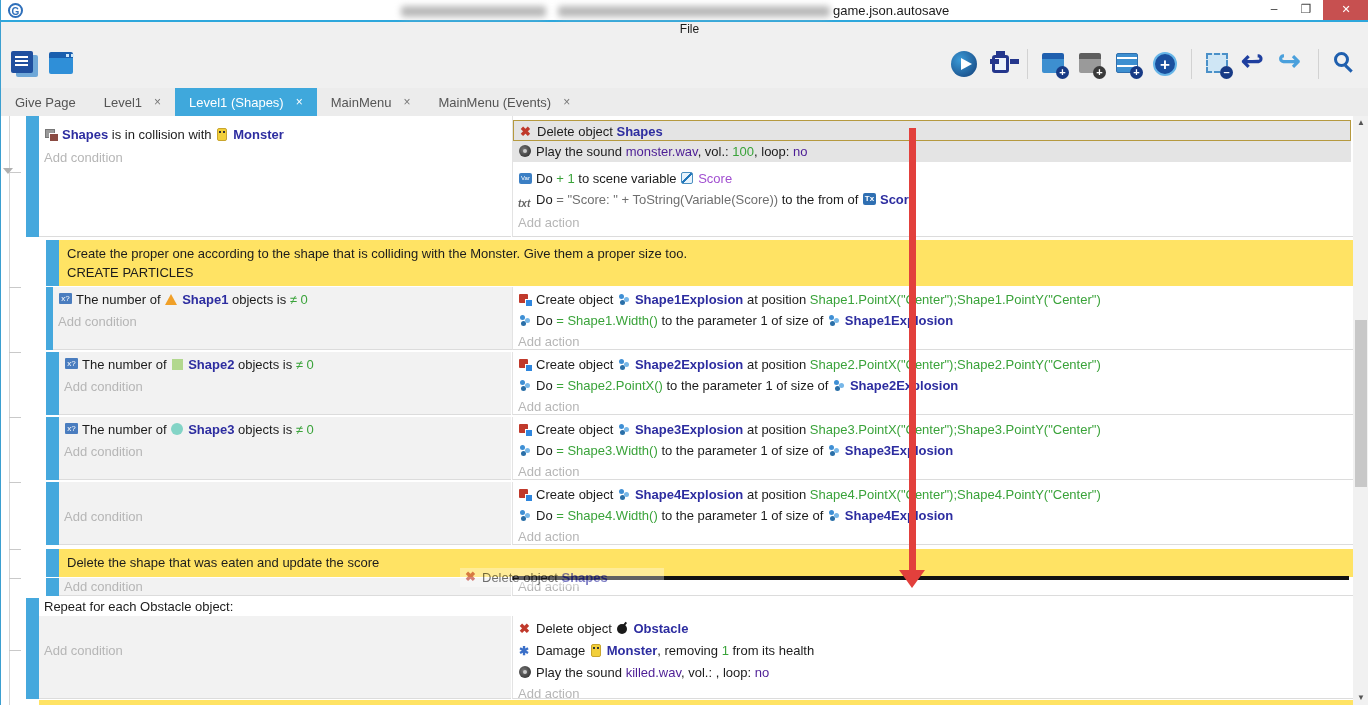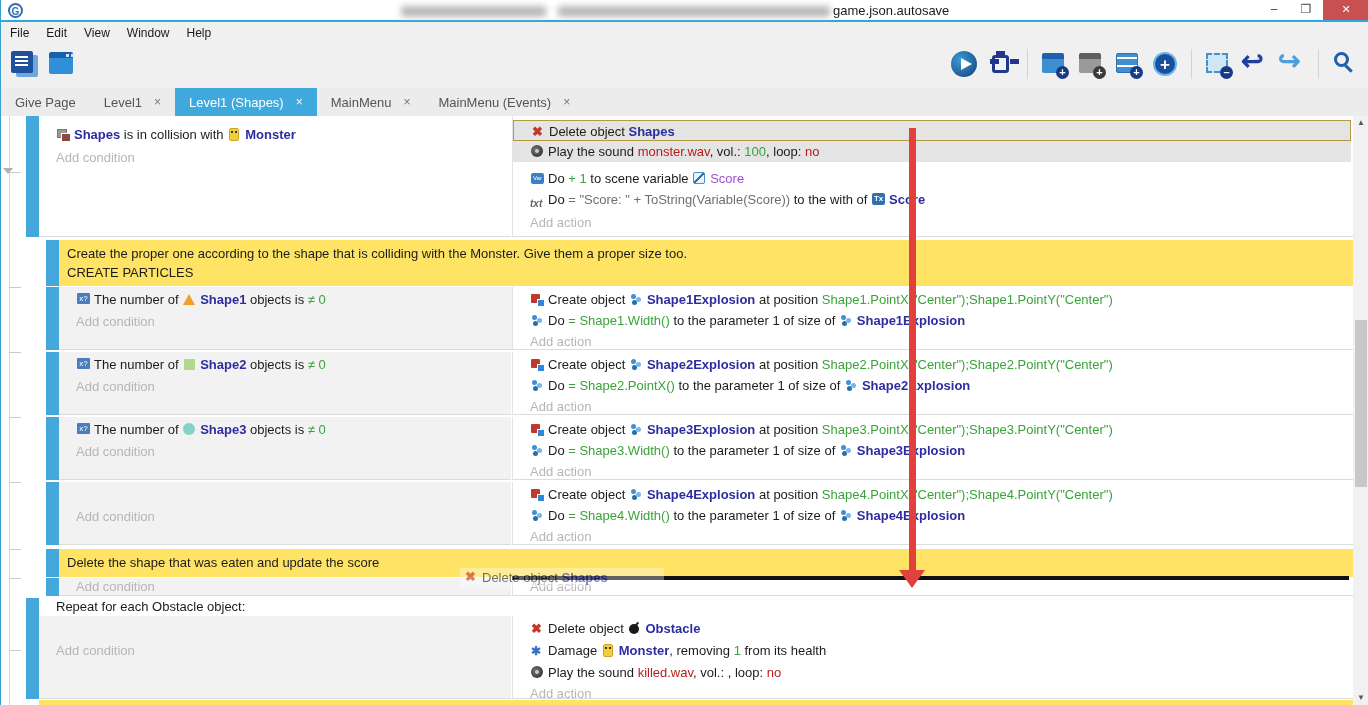--- a/index.html
+++ b/index.html
@@ -8,21 +8,21 @@
 
   
   #titlebar{position:absolute;left:0;top:0;width:1368px;height:22px;background:#fff;border-bottom:2px solid #2ea7dc;box-sizing:border-box;}
   #app-logo{position:absolute;left:7px;top:3px;width:15px;height:15px;border:2px solid #2e6fba;border-radius:50%;color:#2e6fba;font-size:10px;font-weight:bold;line-height:14px;text-align:center;box-sizing:border-box;}
   .blurblob{position:absolute;top:6px;height:11px;background:#b9b9b9;border-radius:3px;filter:blur(3px);}
   #title-text{position:absolute;left:832px;top:3px;font-size:13px;color:#1a1a1a;}
   .winbtn{position:absolute;top:0;height:20px;text-align:center;line-height:19px;font-size:12px;color:#444;cursor:default;}
   #btn-close{background:#c75050;color:#fff;font-size:11px;}
 
   
-  #menubar{position:absolute;left:0;top:22px;width:1368px;height:21px;background:#f0f0f0;display:flex;align-items:center;padding-left:9px;gap:17px;font-size:12px;color:#1a1a1a;box-sizing:border-box;}
+  #menubar{position:absolute;left:0;top:22px;width:1368px;height:21px;background:#f0f0f0;display:flex;align-items:center;padding-left:9px;gap:17px;font-size:12px;color:#1a1a1a;box-sizing:border-box;flex-direction:column;}
 
   
   #toolbar{position:absolute;left:0;top:43px;width:1368px;height:45px;background:#f0f0f0;box-sizing:border-box;}
   #toolbar-left{position:absolute;left:8px;top:6px;display:flex;gap:10px;align-items:center;}
   #toolbar-right{position:absolute;right:10px;top:6px;display:flex;gap:9px;align-items:center;}
   .tbsep{width:1px;height:30px;background:#d2d2d2;margin:0 3px;}
   .tbi{display:inline-block;position:relative;width:28px;height:30px;}
 
   .project-manager-icon::before{content:"";position:absolute;left:2px;top:2px;width:22px;height:22px;background:#1f4f9f;box-shadow:5px 4px 0 #6fa8d8;border-radius:2px;}
   .project-manager-icon::after{content:"";position:absolute;left:6px;top:7px;width:13px;height:2px;background:#fff;box-shadow:0 4px 0 #fff,0 8px 0 #fff;}
@@ -55,25 +55,25 @@
 
   
   #events{position:absolute;left:0;top:116px;width:1368px;height:589px;background:#fff;font-size:13px;color:#1c1c1c;overflow:hidden;}
   #rail-line{position:absolute;left:8px;top:0;width:1px;height:589px;background:#d6d6d6;}
   .rail-tick{position:absolute;left:8px;width:12px;height:1px;background:#c9c9c9;}
   #collapse-arrow{position:absolute;left:2px;top:52px;width:0;height:0;border-left:5px solid transparent;border-right:5px solid transparent;border-top:6px solid #b0b0b0;}
   .evbar{position:absolute;width:13px;background:#45a8dd;}
   .zone{position:absolute;box-sizing:border-box;border-bottom:1px solid #dcdcdc;}
   .cond{background:#f2f2f2;}
   .actz{background:#fff;border-left:1px solid #e3e3e3;}
-  .row{position:absolute;left:0;right:2px;height:21px;line-height:21px;padding-left:17px;white-space:nowrap;overflow:hidden;box-sizing:border-box;}
+  .row{position:absolute;left:0;right:2px;height:21px;line-height:21px;padding-left:5px;white-space:nowrap;overflow:hidden;box-sizing:border-box;}
   .row.selected{background:#e4e4e4;border:1px solid #b5993f;}
   .row.highlight{background:#e4e4e4;}
   .sg-t{color:#1c1c1c;} .sg-obj{color:#2d2da0;font-weight:bold;} .sg-g{color:#3aa33a;}
-  .sg-dim{color:#b91c1c;} .sg-dim2{color:#6f6f6f;} .sg-purple{color:#a14fd0;} .sg-add{color:#b6b6b6;}
+  .sg-dim{color:#4c1d95;} .sg-dim2{color:#6f6f6f;} .sg-purple{color:#a14fd0;} .sg-add{color:#b6b6b6;}
   .comment{position:absolute;background:#ffe364;color:#1c1c1c;padding:4px 8px;box-sizing:border-box;line-height:19px;}
 
   
   .ic{display:inline-block;position:relative;vertical-align:-2px;margin:0 4px 0 1px;width:13px;height:13px;}
   .delete-icon::before{content:"✖";position:absolute;left:0;top:-4px;color:#c0392b;font-weight:bold;font-size:13px;}
   .collision-icon::before{content:"";position:absolute;left:0;top:1px;width:8px;height:7px;background:#9a9a9a;border:1px solid #777;}
   .collision-icon::after{content:"";position:absolute;left:4px;top:5px;width:8px;height:7px;background:#8a4a42;border:1px solid #fff;}
   .monster-icon::before{content:"";position:absolute;left:1px;top:0;width:10px;height:13px;background:#f2cf3a;border:1px solid #c9a52d;border-radius:2px;box-sizing:border-box;}
   .monster-icon::after{content:"";position:absolute;left:3px;top:3px;width:2px;height:2px;background:#333;box-shadow:4px 0 0 #333;}
   .sound-icon::before{content:"";position:absolute;left:0;top:0;width:12px;height:12px;border-radius:50%;background:radial-gradient(circle at 40% 40%,#777,#222);}
@@ -184,34 +184,34 @@
 
     <div class="evbar" style="left:25px;top:0;height:121px;"></div>
     <div class="zone" style="left:38px;top:0;width:472px;height:121px;background:#fff;">
       <div class="row" style="top:8px;"><span class="ic collision-icon"></span><span class="sg-obj">Shapes</span><span class="sg-t"> is in collision with </span><span class="ic monster-icon"></span><span class="sg-obj">Monster</span></div>
       <div class="row sg-add" style="top:31px;">Add condition</div>
     </div>
     <div class="zone actz" style="left:511px;top:0;width:841px;height:121px;">
       <div class="row selected" style="top: 4px;"><span class="ic delete-icon"></span><span class="sg-t">Delete object </span><span class="sg-obj">Shapes</span></div>
         <div class="row highlight" style="top: 25px;"><span class="ic sound-icon"></span><span class="sg-t">Play the sound </span><span class="sg-dim">monster.wav</span><span class="sg-t">, vol.: </span><span class="sg-g">100</span><span class="sg-t">, loop: </span><span class="sg-dim">no</span></div>
         <div class="row " style="top: 52px;"><span class="ic var-icon"></span><span class="sg-t">Do </span><span class="sg-g">+ 1</span><span class="sg-t"> to scene variable </span><span class="ic scenevar-icon"></span><span class="sg-purple">Score</span></div>
-        <div class="row " style="top: 73px;"><span class="ic txt-icon"></span><span class="sg-t">Do </span><span class="sg-dim2">= "Score: " + ToString(Variable(Score))</span><span class="sg-t"> to the with of </span><span class="ic textobj-icon"></span><span class="sg-obj">Score</span></div>
+        <div class="row " style="top: 73px;"><span class="ic txt-icon"></span><span class="sg-t">Do </span><span class="sg-dim2">= "Score: " + ToString(Variable(Score))</span><span class="sg-t"> to the from of </span><span class="ic textobj-icon"></span><span class="sg-obj">Score</span></div>
       <div class="row sg-add" style="top:96px;">Add action</div>
     </div>
 
     <div class="evbar" style="left:45px;top:124px;height:46px;"></div>
     <div class="comment" style="left:58px;top:124px;width:1294px;height:46px;">
       <div>Create the proper one according to the shape that is colliding with the Monster. Give them a proper size too.</div>
       <div>CREATE PARTICLES</div>
     </div>
 
     <div id="shape-events-host">
         <div>
     <div class="evbar" style="left: 45px; width: 13px; height: 63px; top: 171px;"></div>
-    <div class="zone cond tpl-cond" style="left: 58px; width: 504px; height: 63px; top: 171px;">
+    <div class="zone cond tpl-cond" style="left: 52px; width: 504px; height: 63px; top: 171px;">
       <div class="row tpl-cond-row" style="top:2px;"><span class="ic objcount-icon"></span><span class="sg-t">The number of </span><span class="ic shape1-icon"></span><span class="sg-obj">Shape1</span><span class="sg-t"> objects is </span><span class="sg-g">≠ 0</span></div>
       <div class="row sg-add tpl-addc" style="top:24px;">Add condition</div>
     </div>
     <div class="zone actz tpl-act" style="left: 511px; width: 841px; height: 63px; top: 171px;">
       <div class="row tpl-a1" style="top:2px;"><span class="ic create-icon"></span><span class="sg-t">Create object </span><span class="ic particle-icon"></span><span class="sg-obj">Shape1Explosion</span><span class="sg-t"> at position </span><span class="sg-g">Shape1.PointX("Center");Shape1.PointY("Center")</span></div>
       <div class="row tpl-a2" style="top:23px;"><span class="ic particle-icon"></span><span class="sg-t">Do </span><span class="sg-g">= Shape1.Width()</span><span class="sg-t"> to the parameter 1 of size of </span><span class="ic particle-icon"></span><span class="sg-obj">Shape1Explosion</span></div>
       <div class="row sg-add tpl-adda" style="top:44px;">Add action</div>
     </div>
   </div>
         <div>

